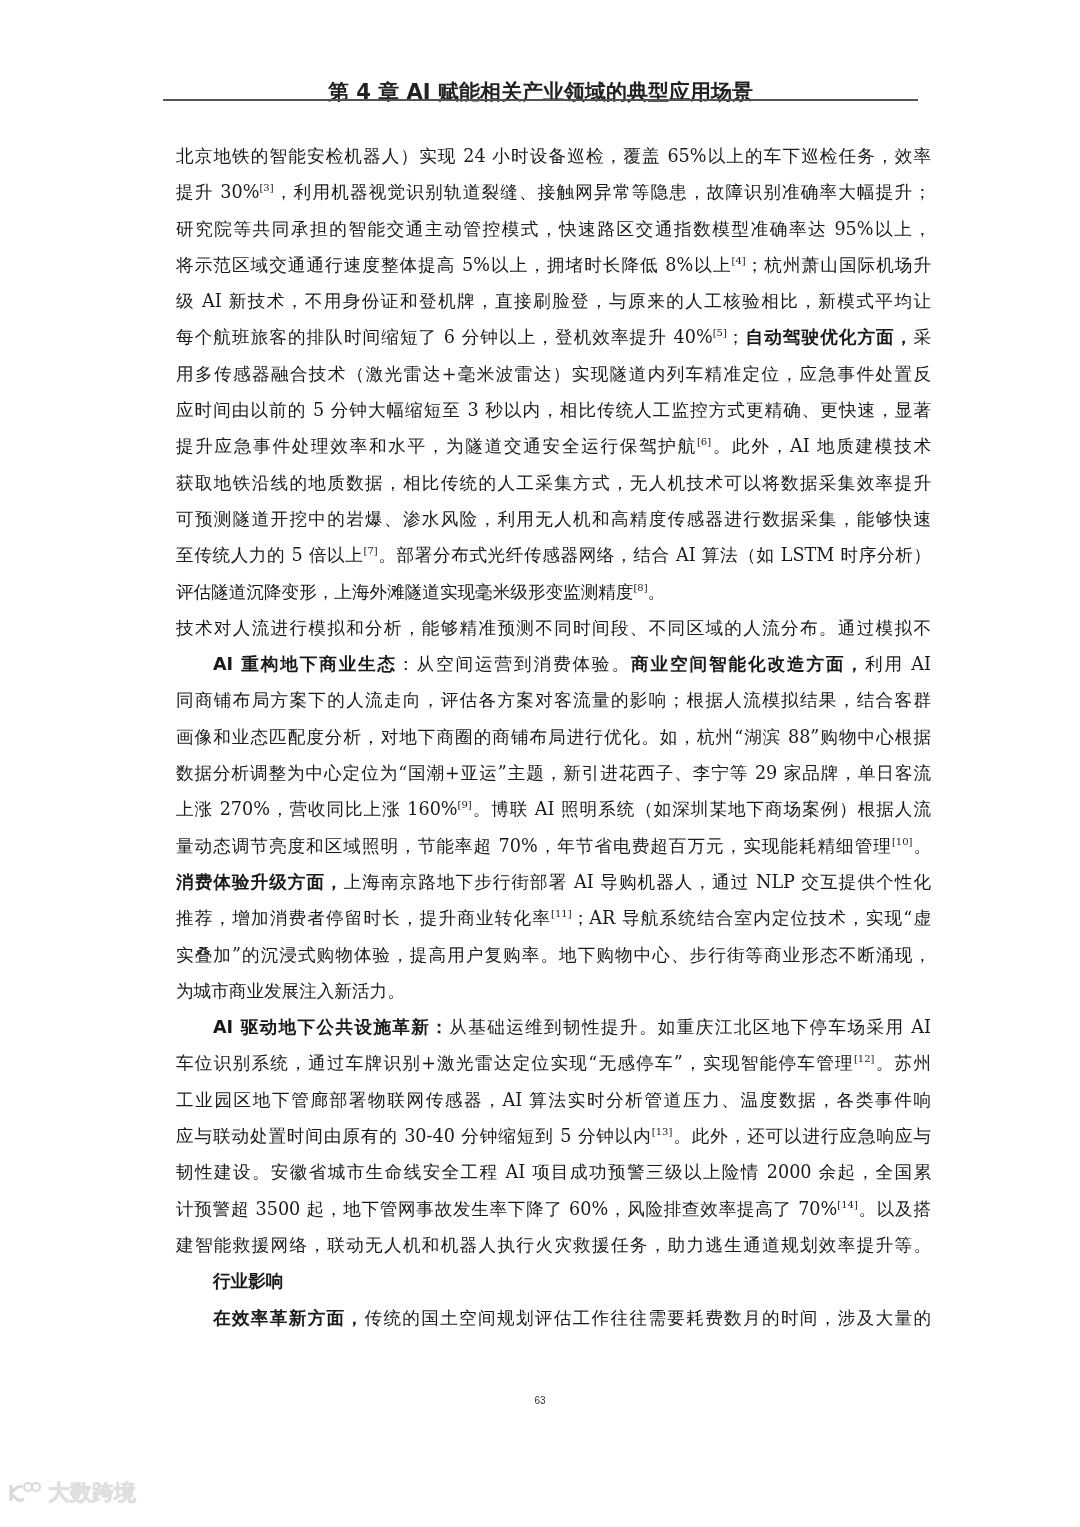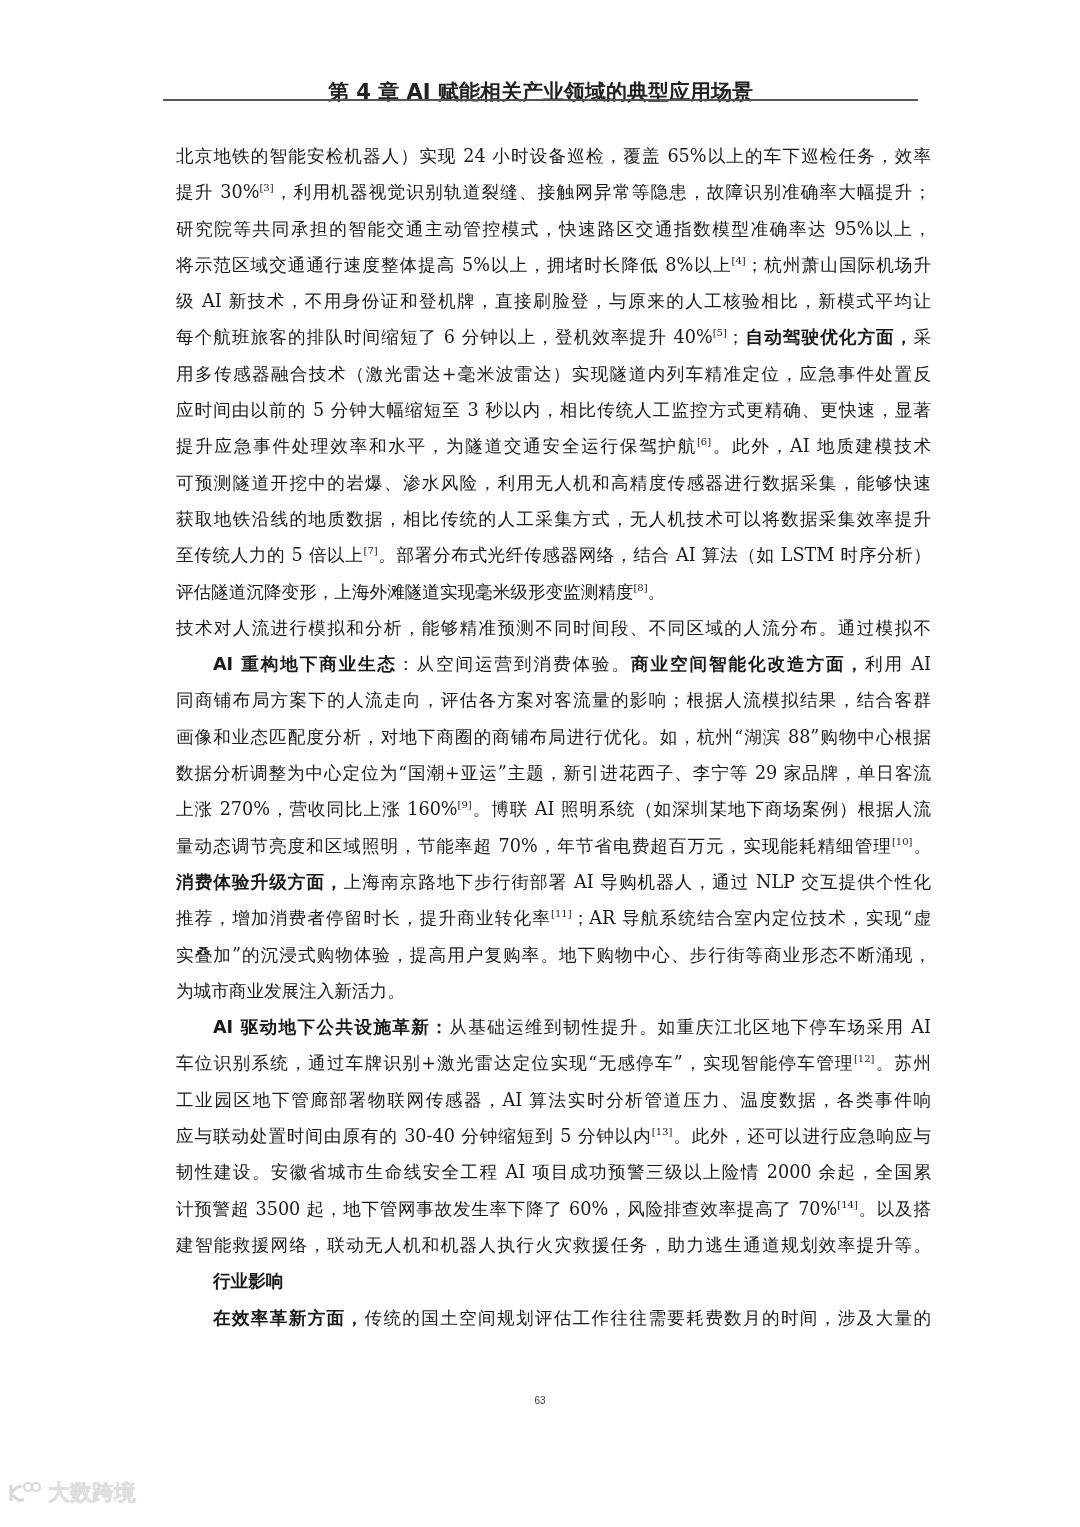--- a/index.html
+++ b/index.html
@@ -31,22 +31,22 @@
 <div class="body-text" id="body-text">
     <span class="line"><span>北京地铁的智能安检机器人）实现 24 小时设备巡检，覆盖 65%以上的车下巡检任务，效率</span></span>
     <span class="line"><span>提升 30%</span><sup>[3]</sup><span>，利用机器视觉识别轨道裂缝、接触网异常等隐患，故障识别准确率大幅提升；</span></span>
     <span class="line"><span>研究院等共同承担的智能交通主动管控模式，快速路区交通指数模型准确率达 95%以上，</span></span>
     <span class="line"><span>将示范区域交通通行速度整体提高 5%以上，拥堵时长降低 8%以上</span><sup>[4]</sup><span>；杭州萧山国际机场升</span></span>
     <span class="line"><span>级 AI 新技术，不用身份证和登机牌，直接刷脸登，与原来的人工核验相比，新模式平均让</span></span>
     <span class="line"><span>每个航班旅客的排队时间缩短了 6 分钟以上，登机效率提升 40%</span><sup>[5]</sup><span>；</span><span class="b">自动驾驶优化方面，</span><span>采</span></span>
     <span class="line"><span>用多传感器融合技术（激光雷达+毫米波雷达）实现隧道内列车精准定位，应急事件处置反</span></span>
     <span class="line"><span>应时间由以前的 5 分钟大幅缩短至 3 秒以内，相比传统人工监控方式更精确、更快速，显著</span></span>
     <span class="line"><span>提升应急事件处理效率和水平，为隧道交通安全运行保驾护航</span><sup>[6]</sup><span>。此外，AI 地质建模技术</span></span>
+    <span class="line"><span>获取地铁沿线的地质数据，相比传统的人工采集方式，无人机技术可以将数据采集效率提升</span></span>
     <span class="line"><span>可预测隧道开挖中的岩爆、渗水风险，利用无人机和高精度传感器进行数据采集，能够快速</span></span>
-    <span class="line"><span>获取地铁沿线的地质数据，相比传统的人工采集方式，无人机技术可以将数据采集效率提升</span></span>
     <span class="line"><span>至传统人力的 5 倍以上</span><sup>[7]</sup><span>。部署分布式光纤传感器网络，结合 AI 算法（如 LSTM 时序分析）</span></span>
     <span class="line last"><span>评估隧道沉降变形，上海外滩隧道实现毫米级形变监测精度</span><sup>[8]</sup><span>。</span></span>
     <span class="line"><span>技术对人流进行模拟和分析，能够精准预测不同时间段、不同区域的人流分布。通过模拟不</span></span>
     <span class="line indent"><span class="b">AI 重构地下商业生态</span><span>：从空间运营到消费体验。</span><span class="b">商业空间智能化改造方面，</span><span>利用 AI</span></span>
     <span class="line"><span>同商铺布局方案下的人流走向，评估各方案对客流量的影响；根据人流模拟结果，结合客群</span></span>
     <span class="line"><span>画像和业态匹配度分析，对地下商圈的商铺布局进行优化。如，杭州“湖滨 88”购物中心根据</span></span>
     <span class="line"><span>数据分析调整为中心定位为“国潮+亚运”主题，新引进花西子、李宁等 29 家品牌，单日客流</span></span>
     <span class="line"><span>上涨 270%，营收同比上涨 160%</span><sup>[9]</sup><span>。博联 AI 照明系统（如深圳某地下商场案例）根据人流</span></span>
     <span class="line"><span>量动态调节亮度和区域照明，节能率超 70%，年节省电费超百万元，实现能耗精细管理</span><sup>[10]</sup><span>。</span></span>
     <span class="line"><span class="b">消费体验升级方面，</span><span>上海南京路地下步行街部署 AI 导购机器人，通过 NLP 交互提供个性化</span></span>

